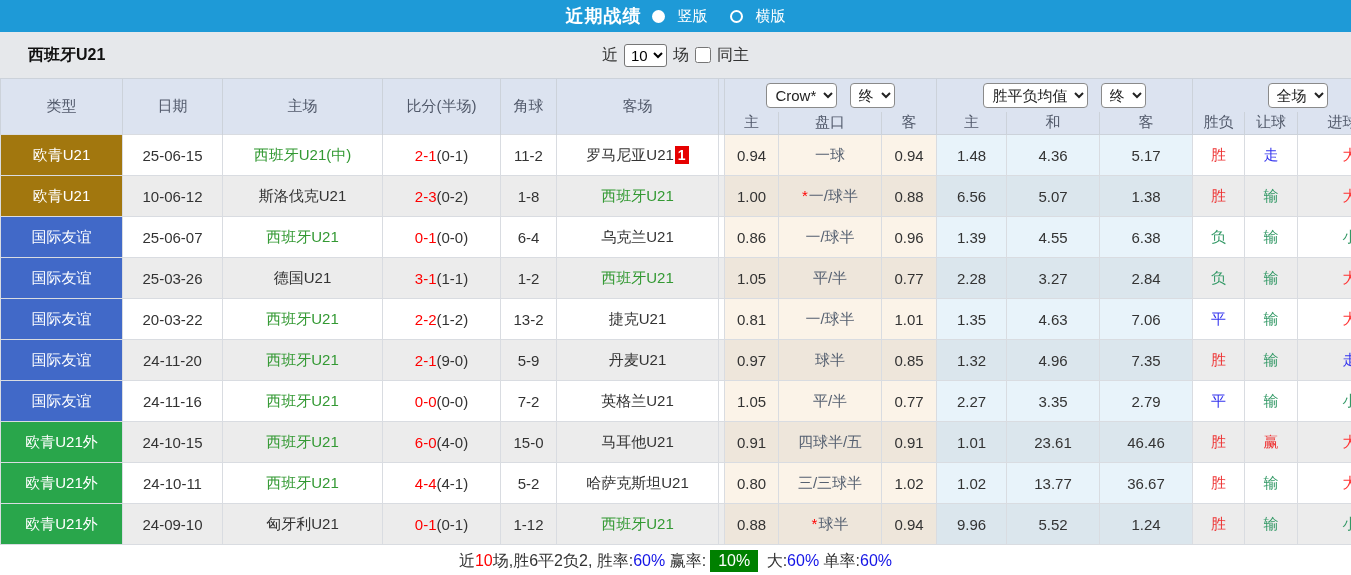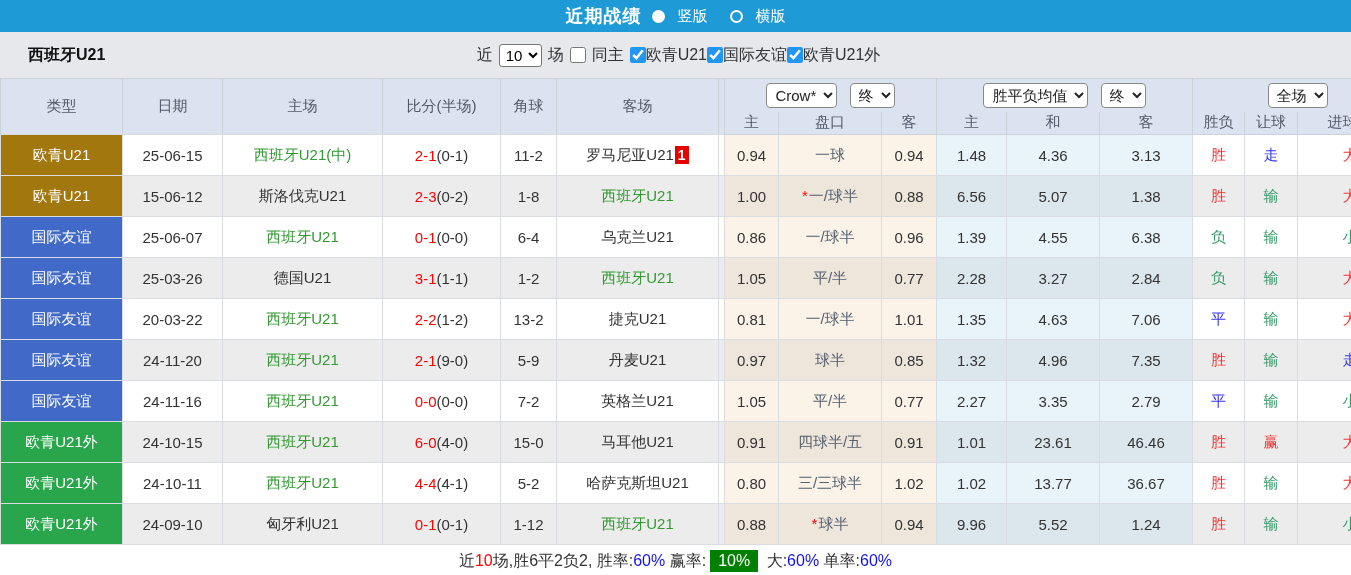--- a/index.html
+++ b/index.html
@@ -69,21 +69,20 @@
 </div>
 
 <div class="filterbar">
   <span class="team-title">西班牙U21</span>
   <div class="filters">
     <span class="lbl">近</span>
     <select><option>10</option></select>
     <span class="lbl">场</span>
     <input type="checkbox" style="">
     <span class="lbl">同主</span>
-    <span id="comp-filters"><input type="checkbox" checked="" style=""><span class="comp-lbl">欧青U21</span><input type="checkbox" checked="" style=""><span class="comp-lbl">国际友谊</span><input type="checkbox" checked="" style=""><span class="comp-lbl">欧青U21外</span></span>
   </div>
 </div>
 
 <div class="tablewrap">
 <table>
   <colgroup>
     <col style="width:122px">
         <col style="width:100px">
         <col style="width:160px">
     <col style="width:118px">
@@ -140,28 +139,28 @@
           <td class="c-team g">西班牙U21(中)</td>
           <td class="c-score"><span class="score">2-1</span><span class="half">(0-1)</span></td>
           <td class="c-corner">11-2</td>
           <td class="c-team ">罗马尼亚U21<span class="badge">1</span></td>
           <td class="sp"></td>
           <td class="c-odds">0.94</td>
           <td class="c-odds c-hcap">一球</td>
           <td class="c-odds">0.94</td>
           <td class="c-mean">1.48</td>
           <td class="c-mean">4.36</td>
-          <td class="c-mean">3.13</td>
+          <td class="c-mean">5.17</td>
           <td class="c-res" style="color:#ee3333">胜</td>
           <td class="c-res" style="color:#3333ee">走</td>
           <td class="c-res" style="color:#ff3333">大</td>
         </tr>
         <tr class="even">
           <td class="c-type" style="background:#a2770e">欧青U21</td>
-          <td class="c-date">15-06-12</td>
+          <td class="c-date">10-06-12</td>
           <td class="c-team ">斯洛伐克U21</td>
           <td class="c-score"><span class="score">2-3</span><span class="half">(0-2)</span></td>
           <td class="c-corner">1-8</td>
           <td class="c-team g">西班牙U21</td>
           <td class="sp"></td>
           <td class="c-odds">1.00</td>
           <td class="c-odds c-hcap"><span class="star">*</span>一/球半</td>
           <td class="c-odds">0.88</td>
           <td class="c-mean">6.56</td>
           <td class="c-mean">5.07</td>

